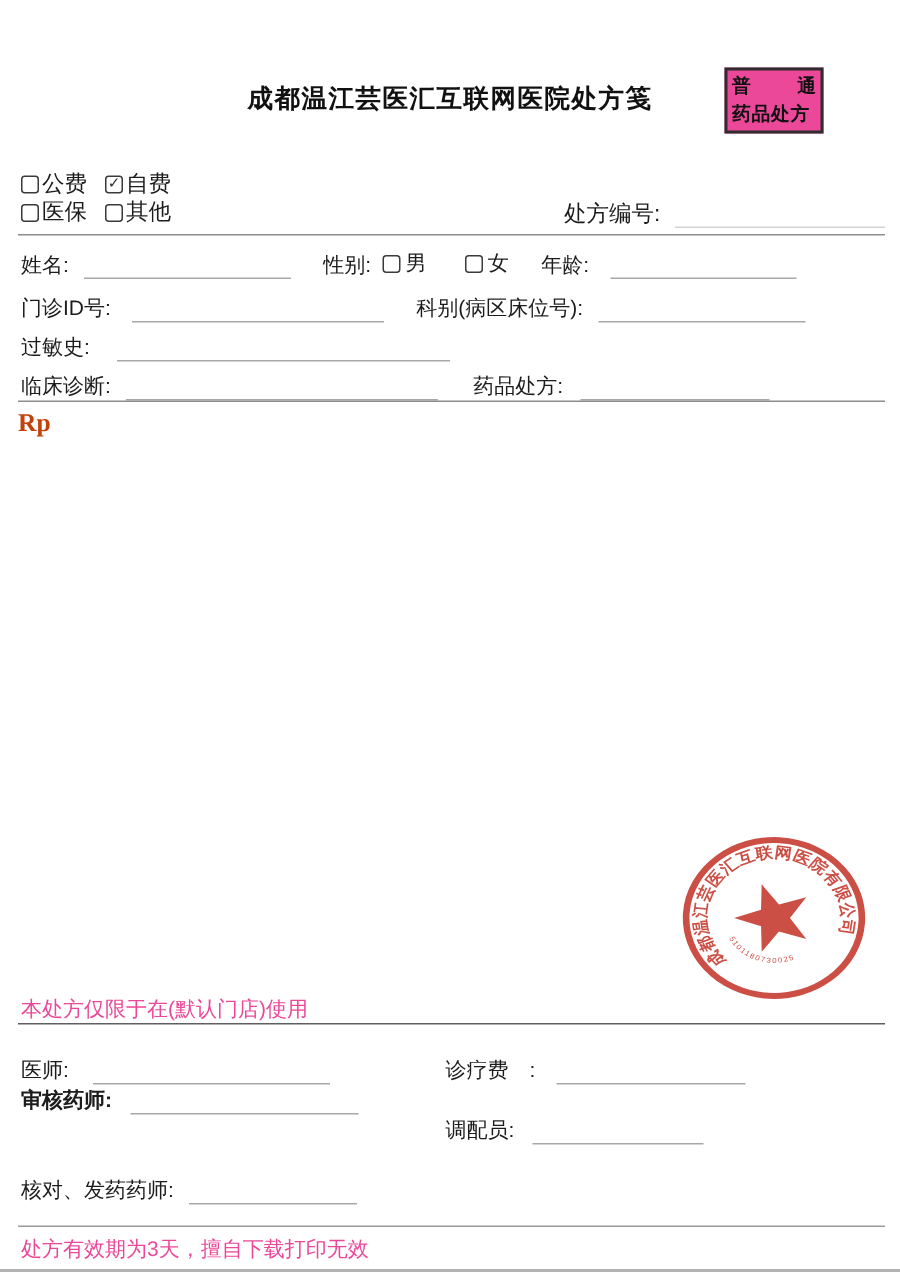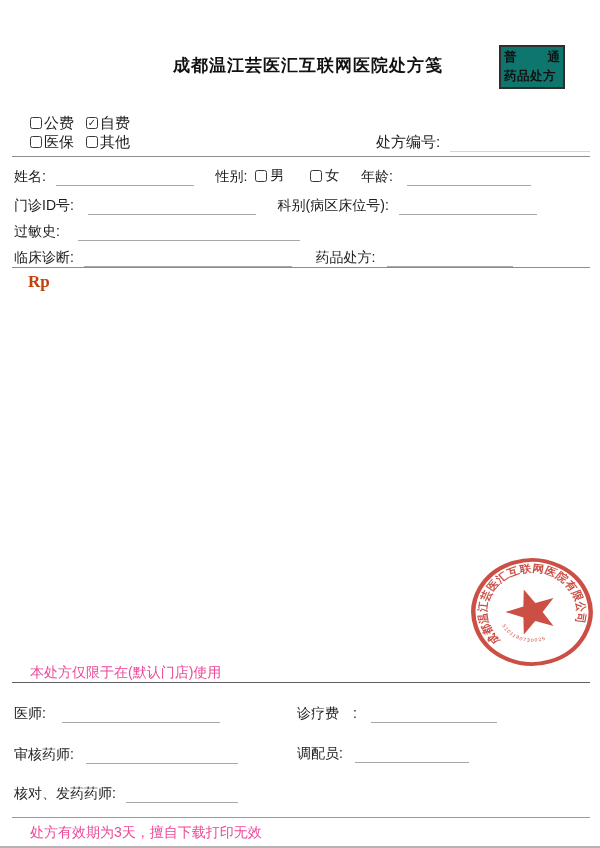--- a/index.html
+++ b/index.html
@@ -1,28 +1,28 @@
 <!DOCTYPE html>
 <html><head>
 <meta charset="utf-8">
 <style>
   html,body{margin:0;padding:0;background:#fff;}
   .page{
     position:relative;width:600px;height:848px;background:#ffffff;overflow:hidden;
     font-family:"Liberation Sans","DejaVu Sans",sans-serif;color:#1c1c1c;
     border-bottom:2px solid #b3b3b3;box-sizing:border-box;
   }
-  .abs{position:absolute;margin-left:16px;}
+  .abs{position:absolute;}
   .title{
     left:0;right:0;top:54px;text-align:center;
     font-size:17px;font-weight:bold;letter-spacing:1px;color:#111;
   }
   .type-box{
     left:483px;top:45px;width:56px;
-    border:2px solid #2e2e2e;padding:1px 3px;background:#0f766e;
+    border:2px solid #2e2e2e;padding:1px 3px;background:#ec4899;
     font-size:12.5px;font-weight:bold;line-height:19px;color:#111;
   }
   .type-box .l1{display:block;text-align:justify;text-align-last:justify;}
   .type-box .l2{display:block;letter-spacing:0.5px;white-space:nowrap;}
   .pay{left:14px;top:113px;font-size:15px;line-height:19px;}
   .pay-row{display:flex;}
   .pay-opt{display:flex;align-items:center;width:56px;}
   .cb{
     display:inline-block;box-sizing:border-box;width:12px;height:12px;
     border:1.5px solid #3a3a3a;border-radius:2.5px;margin-right:2px;
@@ -150,21 +150,21 @@
 
   <div class="row" style="left:14px;top:705px;">
     <span class="lbl">医师:</span>
     <span class="uline" style="width:158px;margin-left:12px;"></span>
   </div>
   <div class="row" style="left:297px;top:705px;">
     <span class="lbl">诊疗费　:</span>
     <span class="uline" style="width:126px;margin-left:10px;"></span>
   </div>
 
-  <div class="row" style="left:14px;top:746px;">
+  <div class="row" style="left:14px;top:725px;font-weight:bold;">
     <span class="lbl">审核药师:</span>
     <span class="uline" style="width:152px;margin-left:8px;"></span>
   </div>
   <div class="row" style="left:297px;top:745px;">
     <span class="lbl">调配员:</span>
     <span class="uline" style="width:114px;margin-left:8px;"></span>
   </div>
 
   <div class="row" style="left:14px;top:785px;">
     <span class="lbl">核对、发药药师:</span>

